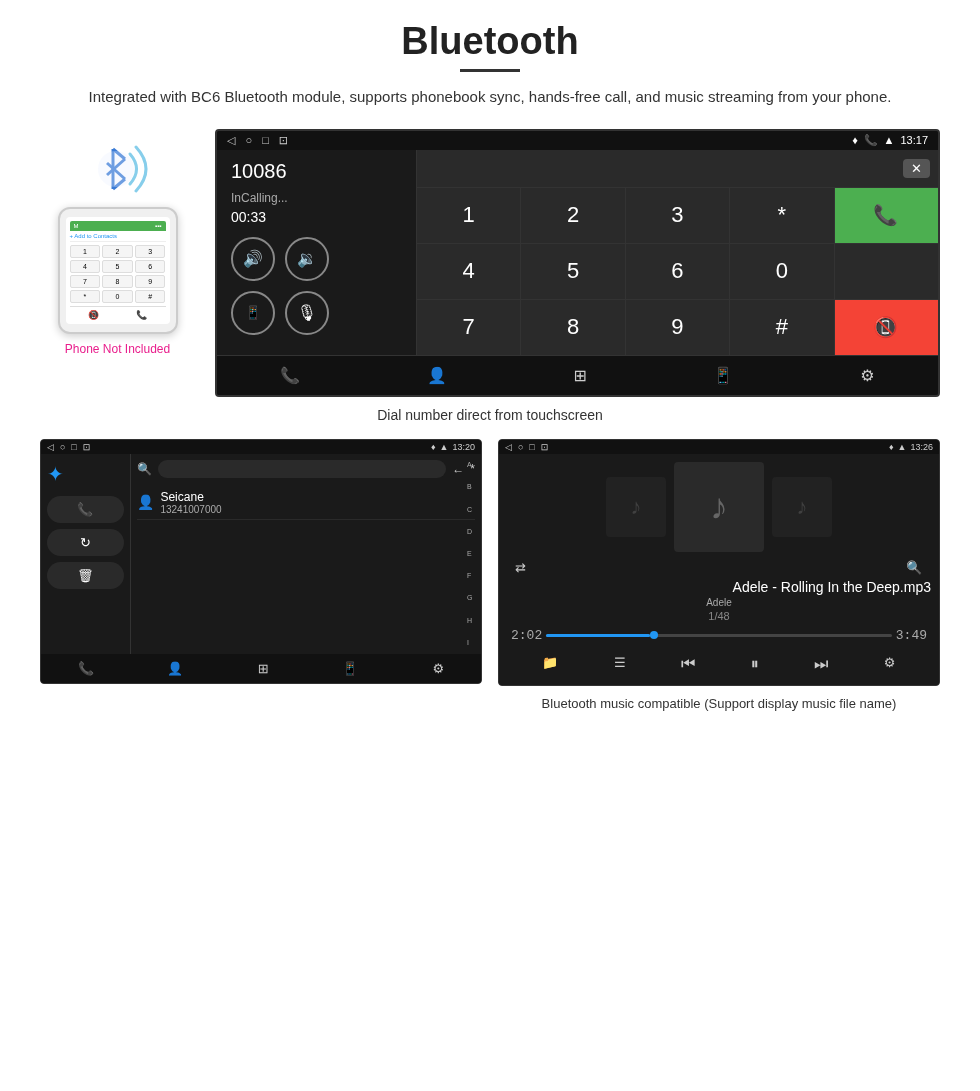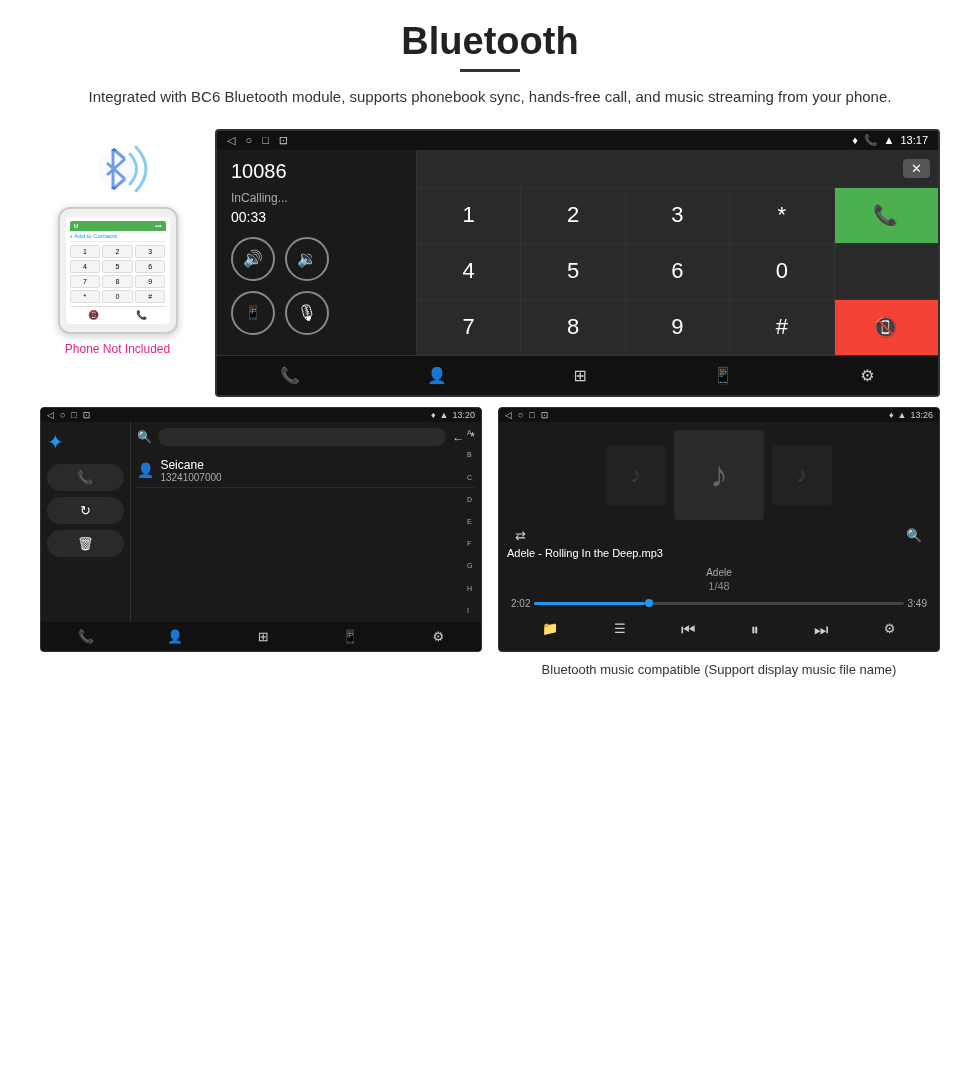--- a/index.html
+++ b/index.html
@@ -397,23 +397,23 @@
 
     .album-art.side {
       width: 60px;
       height: 60px;
       font-size: 22px;
       opacity: 0.5;
     }
 
     .music-title {
       color: #fff;
-      font-size: 11px;
-      text-align: left;
-      margin-bottom: 8px;
+      font-size: 14px;
+      text-align: right;
+      margin-bottom: 2px;
     }
 
     .music-artist {
       color: #aaa;
       font-size: 10px;
       text-align: center;
       margin-bottom: 2px;
     }
 
     .music-track-info {
@@ -451,21 +451,22 @@
       height: 8px;
       background: #2196F3;
       border-radius: 50%;
       position: absolute;
       top: -2.5px;
       left: 30%;
     }
 
     .time-label {
       color: #aaa;
-      font-size: 10px;
+      font-size: 13px;
+      font-family: Liberation Mono, monospace;
     }
 
     .bottom-caption {
       text-align: center;
       font-size: 13px;
       color: #333;
       margin-top: 8px;
       line-height: 1.5;
     }
 
@@ -605,20 +606,21 @@
       <div class="car-bottom-bar">
         <span class="bottom-icon">📞</span>
         <span class="bottom-icon">👤</span>
         <span class="bottom-icon">⊞</span>
         <span class="bottom-icon">📱</span>
         <span class="bottom-icon">⚙</span>
       </div>
     </div>
   </div>
 
+  <p class="caption-text">Dial number direct from touchscreen</p>
 
   <div class="bottom-screenshots">
 
     <div class="bottom-item">
       <div class="small-screen">
         <div class="small-status-bar">
           <div style="display:flex;gap:6px;">
             <span>◁</span>
             <span>○</span>
             <span>□</span>

